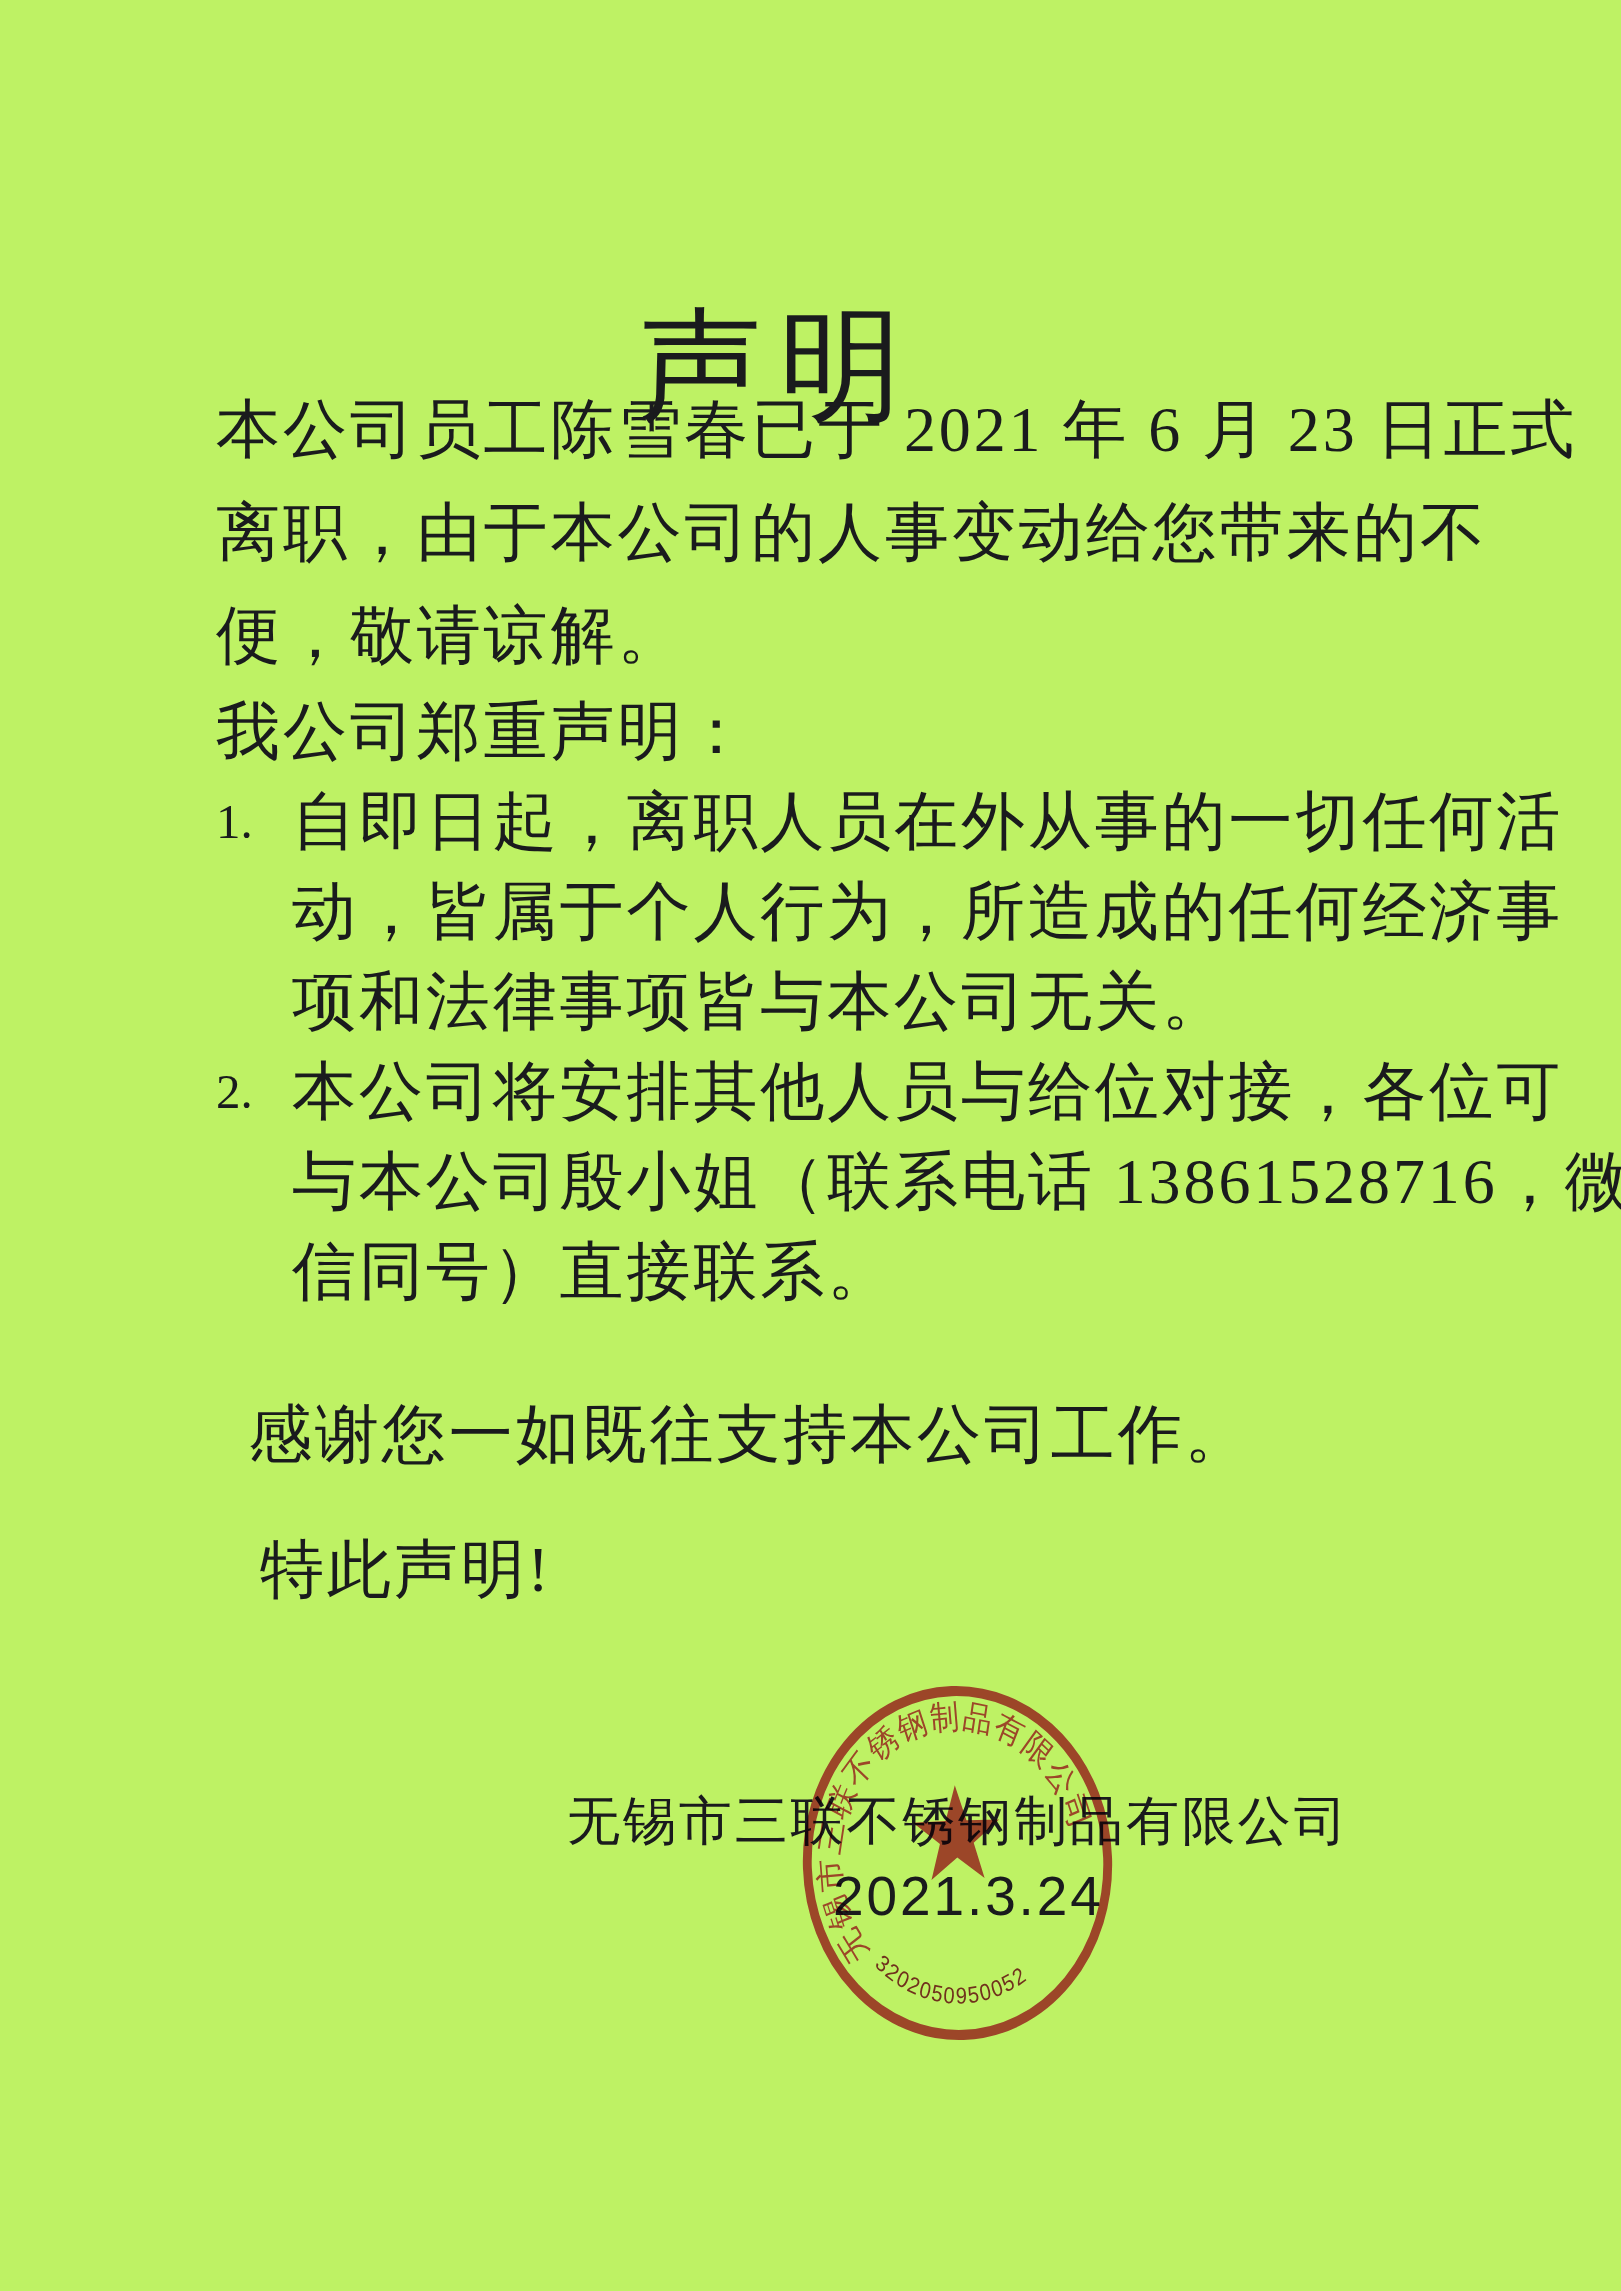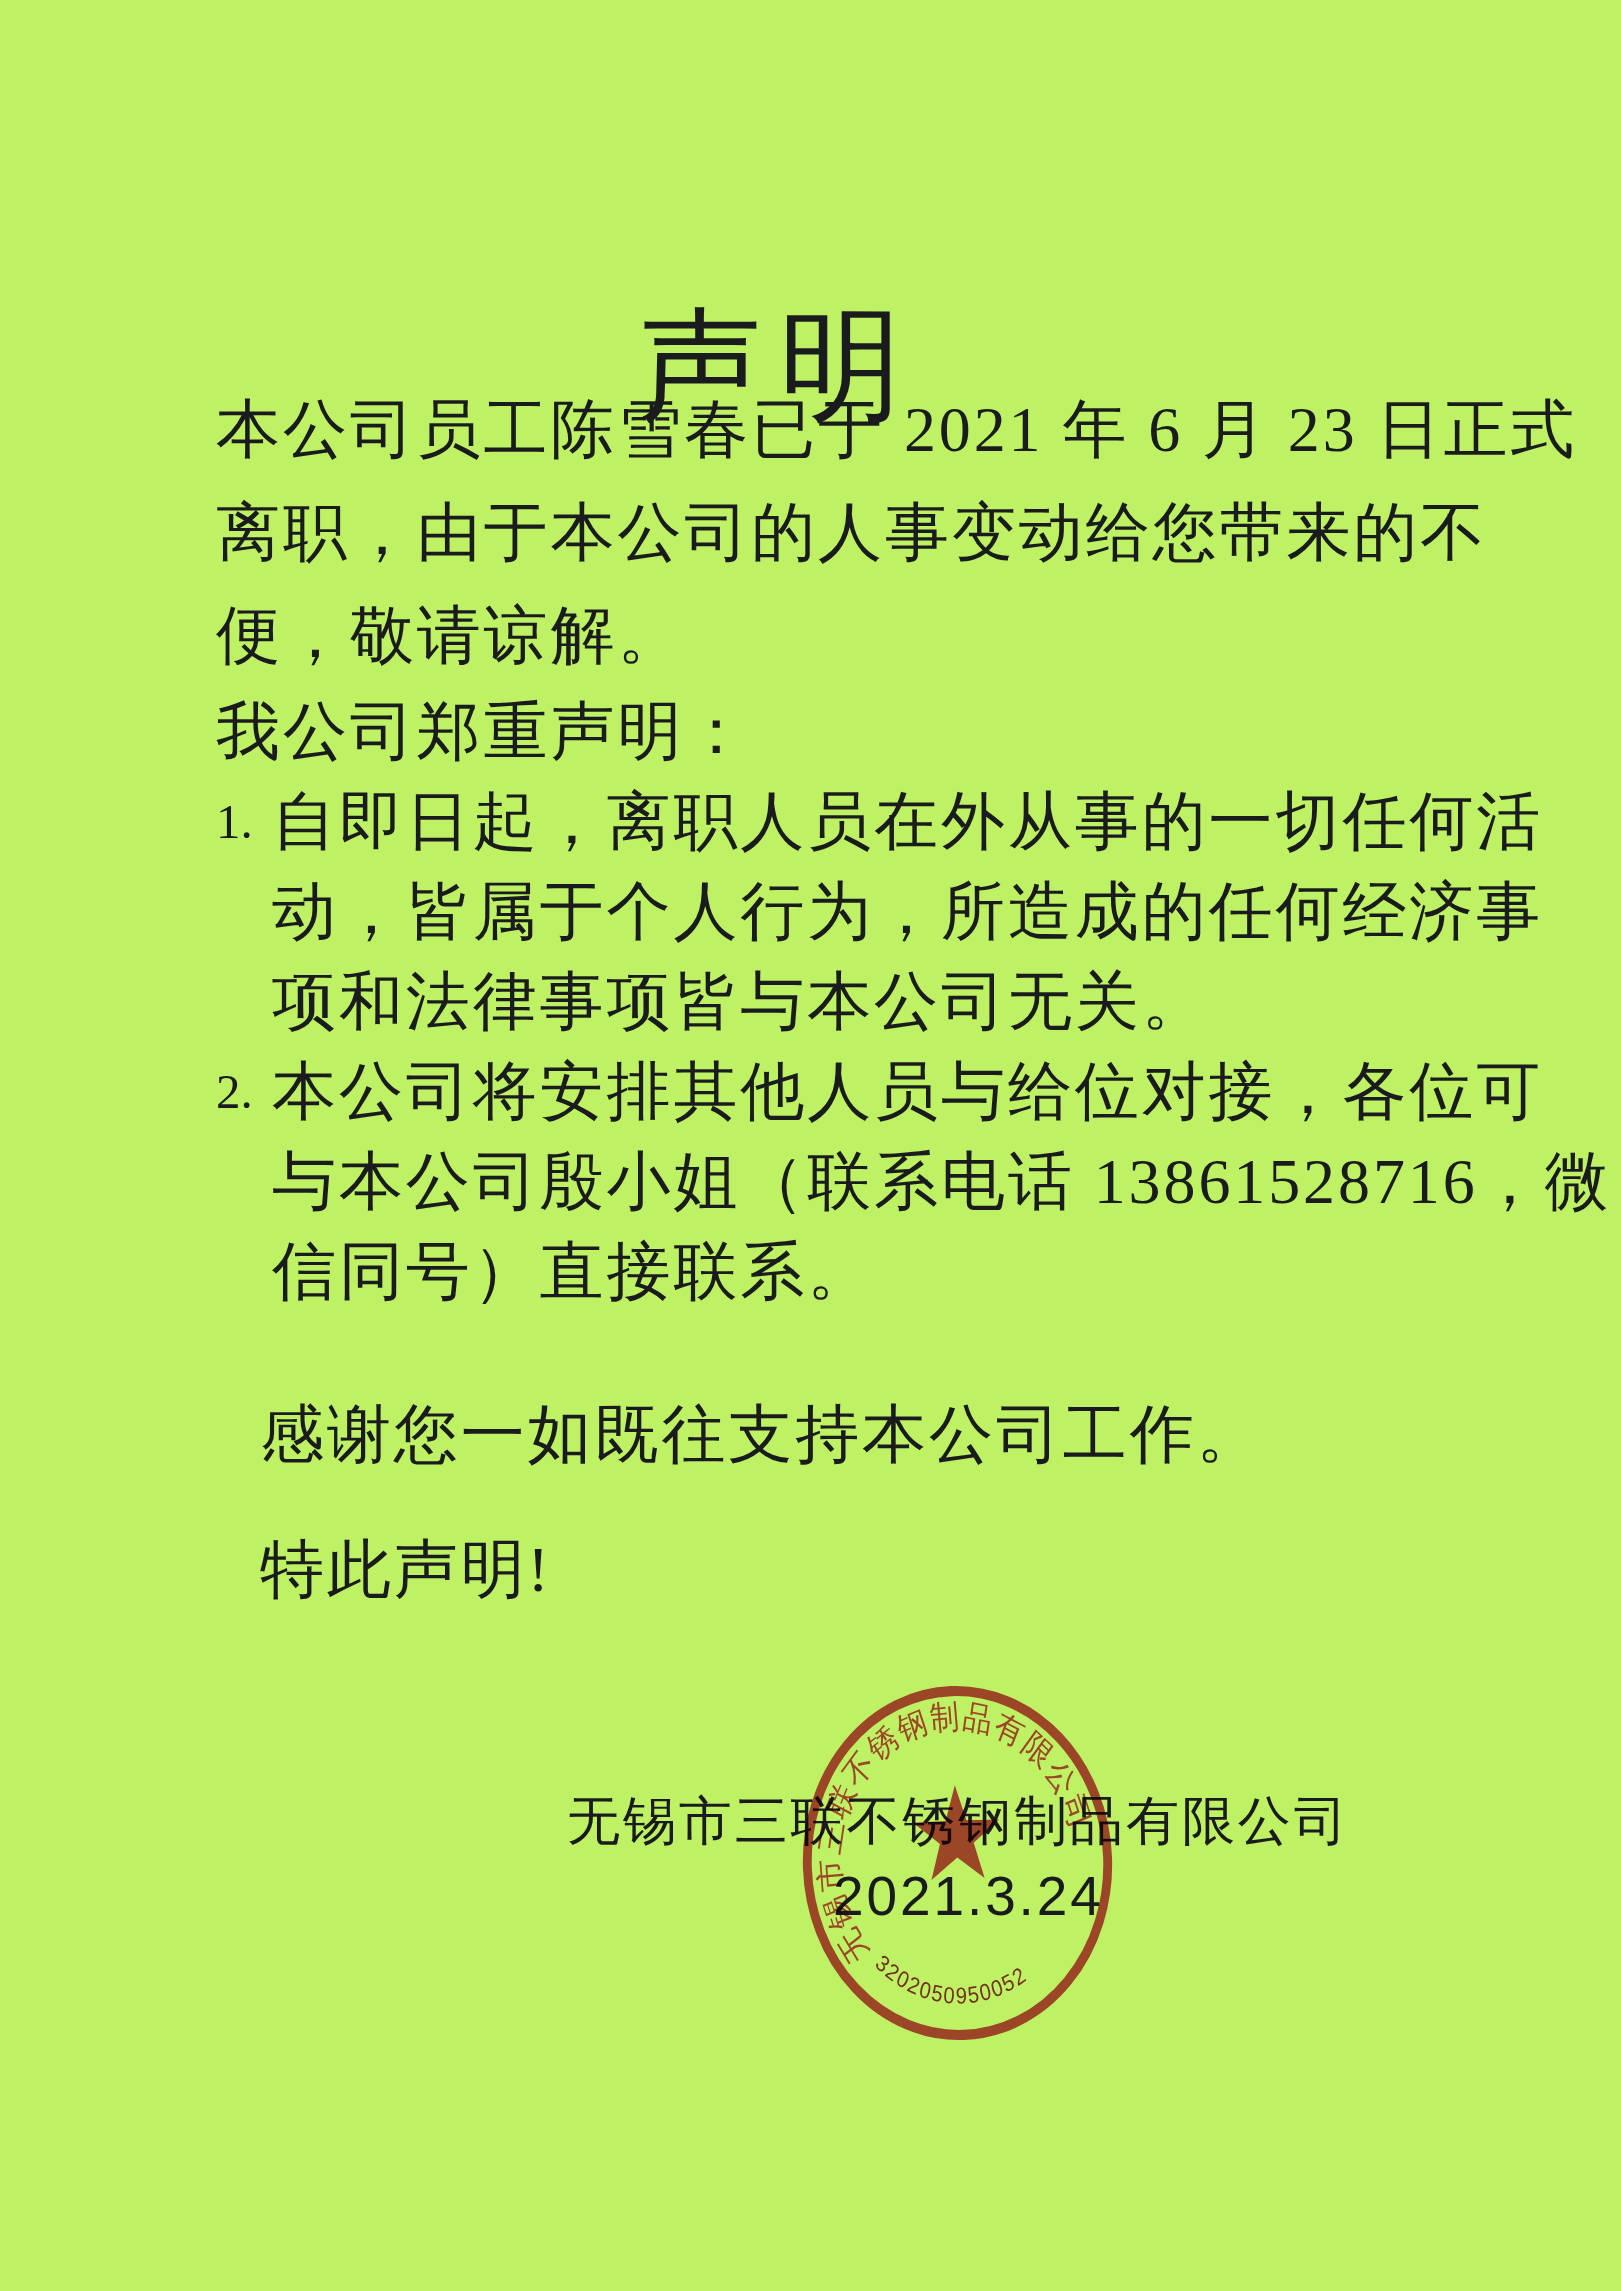--- a/index.html
+++ b/index.html
@@ -24,22 +24,22 @@
     position:absolute;left:216px;top:378px;width:1176px;
   }
   .line{white-space:nowrap;font-size:64px;letter-spacing:2.9px;}
   .intro .line{line-height:103px;}
   .lead{line-height:90px;}
   .item{position:relative;padding-left:56px;}
   .item .marker{
     position:absolute;left:0;top:0;
     font-size:49px;line-height:90px;letter-spacing:0;
   }
-  .item .line{line-height:90px;}
-  .thanks{margin-top:73px;margin-left:44px;line-height:90px;}
+  .item .line{line-height:90px;margin-left:20px;}
+  .thanks{margin-top:73px;margin-left:32px;line-height:90px;}
   .closing{margin-top:45px;margin-left:44px;line-height:90px;}
   .sig-company{
     position:absolute;left:567px;top:1786px;
     font-size:53px;letter-spacing:2.9px;white-space:nowrap;
   }
   .sig-date{
     position:absolute;left:833px;top:1864px;
     font-size:55px;letter-spacing:2.9px;
     font-family:"Liberation Sans","DejaVu Sans",sans-serif;
     white-space:nowrap;

